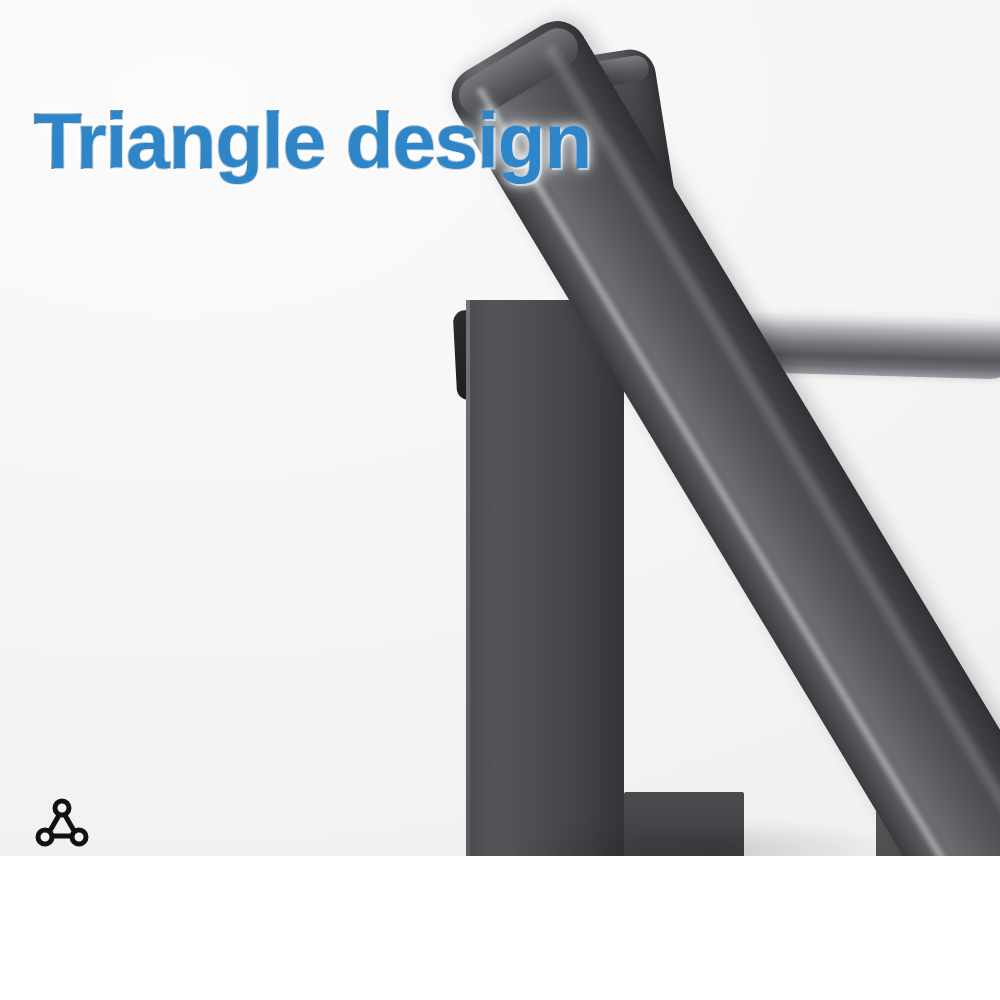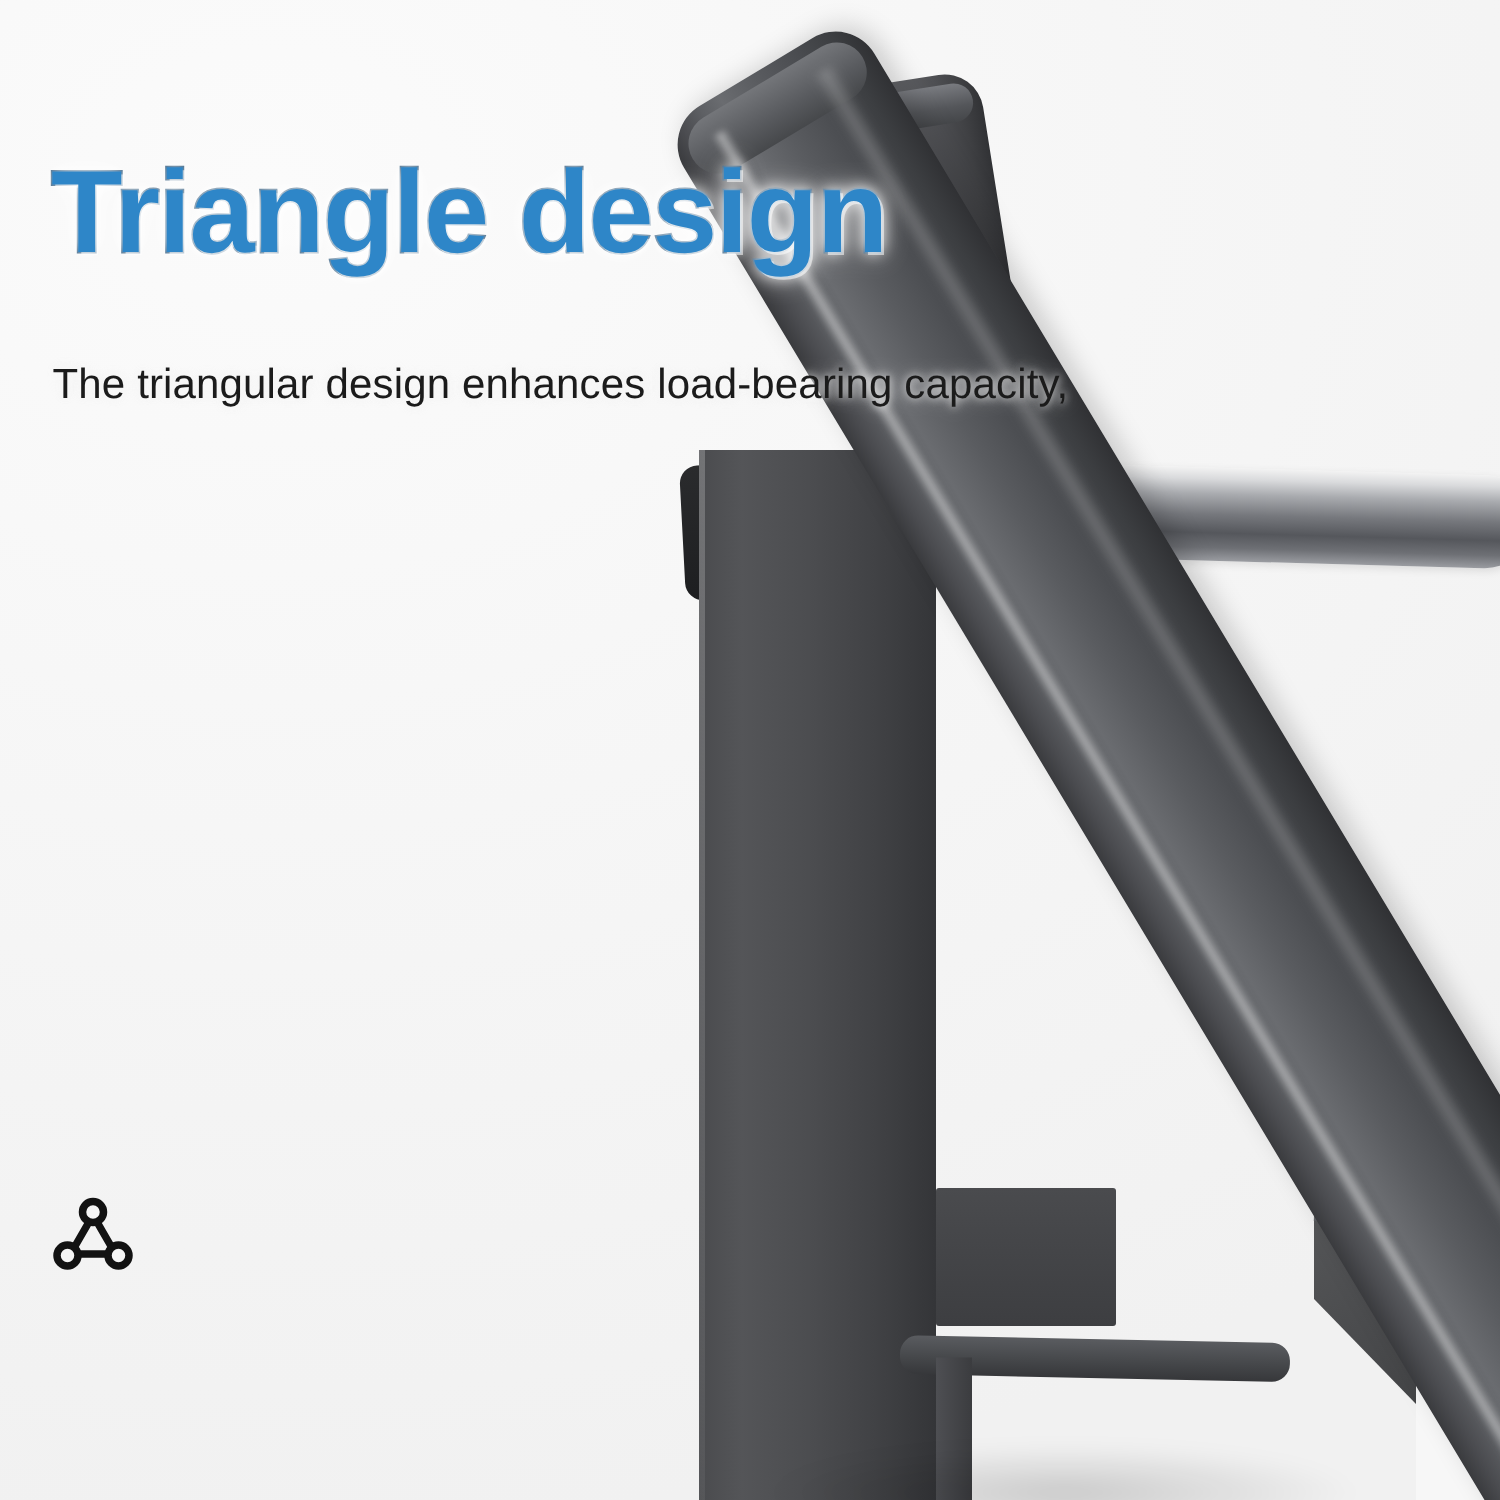--- a/index.html
+++ b/index.html
@@ -9,21 +9,21 @@
   body {
     width: 1000px;
     height: 1000px;
     overflow: hidden;
     font-family: "Liberation Sans", sans-serif;
   }
 
   .page {
     position: relative;
     width: 1000px;
-    height: 1000px;
+    height: 856px;
     background: #f5f5f5;
     overflow: hidden;
   }
 
   
   .photo {
     position: absolute;
     inset: 0;
     overflow: hidden;
   }
@@ -342,21 +342,20 @@
     </div>
 
     <div class="ground-shadow"></div>
   </div>
 
   <div class="content">
 
     <div class="title">Triangle design</div>
 
     <div class="subtitle">
-      <span class="ln">The triangular design enhances load-bearing capacity,</span>
     </div>
 
     <div class="feature">
       <span>
         <svg class="feature-icon" viewBox="0 0 56 50" fill="none" xmlns="http://www.w3.org/2000/svg" aria-hidden="true">
           <path d="M28 12 L13 38 M28 12 L43 38 M13 38 L43 38" stroke="#121212" stroke-width="5" stroke-linecap="round"></path>
           <circle cx="28" cy="10" r="7" fill="#f5f5f5" stroke="#121212" stroke-width="5"></circle>
           <circle cx="11" cy="39" r="7" fill="#f5f5f5" stroke="#121212" stroke-width="5"></circle>
           <circle cx="45" cy="39" r="7" fill="#f5f5f5" stroke="#121212" stroke-width="5"></circle>
         </svg>

